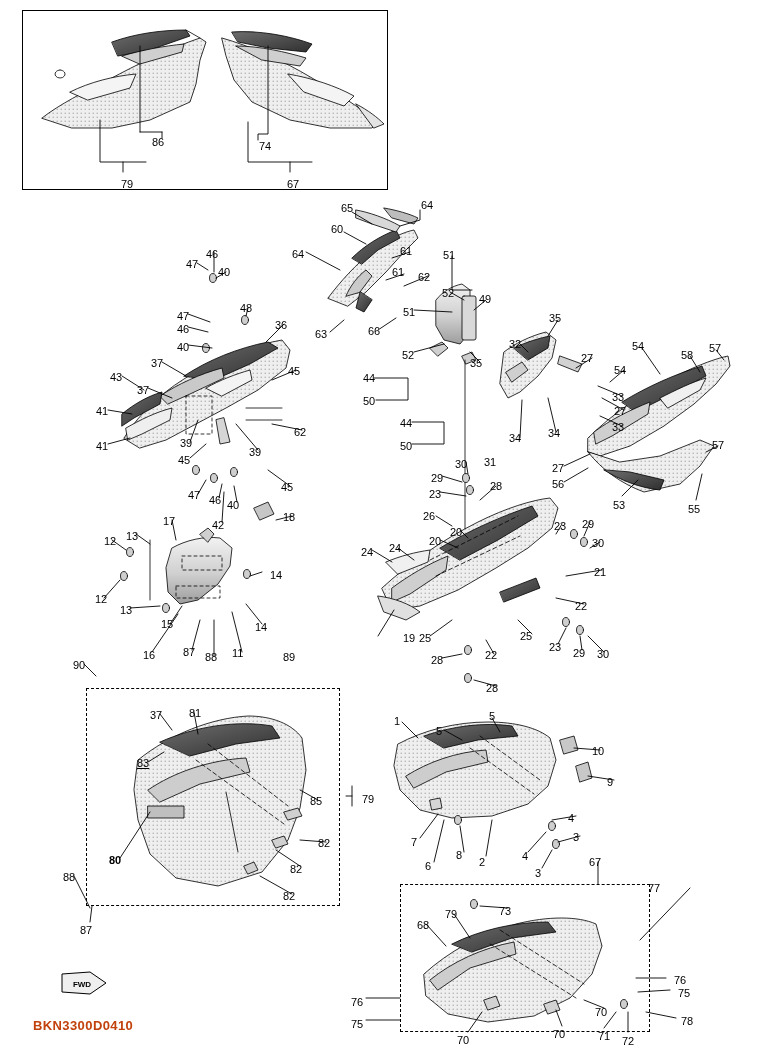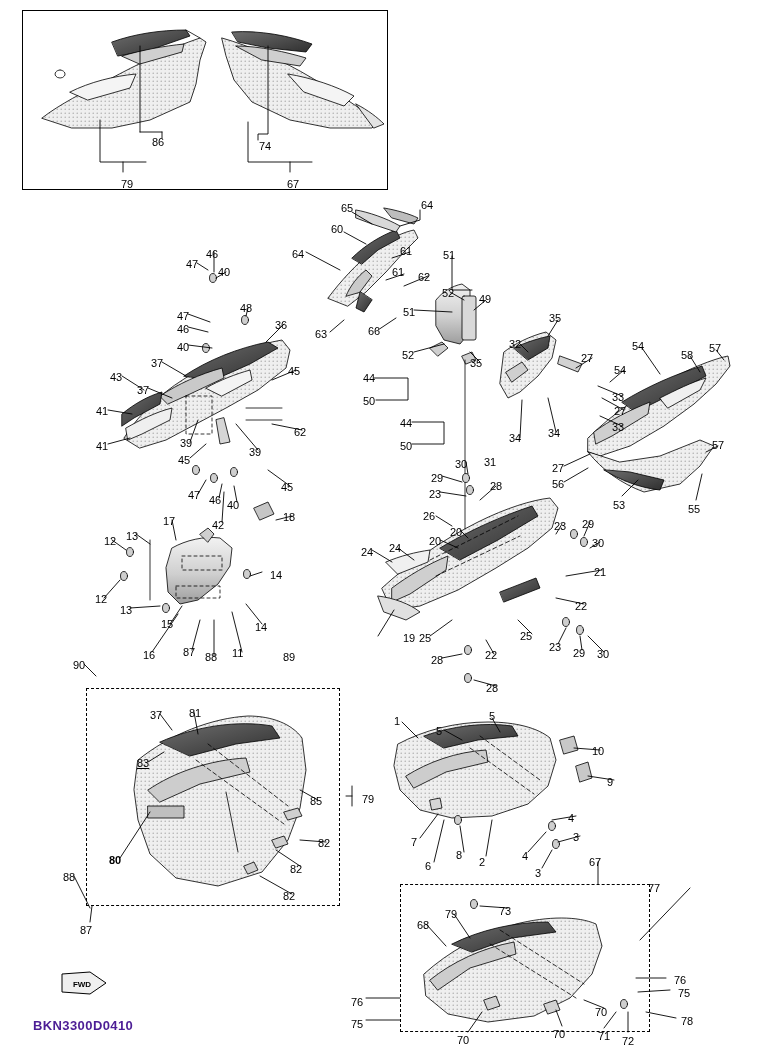--- a/index.html
+++ b/index.html
@@ -35,21 +35,21 @@
     border: 1.5px dashed #000000;
     background: transparent;
   }
   .part-code {
     position: absolute;
     left: 22px;
     top: 1018px;
     font-size: 13px;
     font-weight: bold;
     letter-spacing: 0.4px;
-    color: #4c1d95;
+    color: #c2410c;
     padding-left: 11px;
   }
   .fwd-badge {
     position: absolute;
     left: 60px;
     top: 970px;
     width: 48px;
     height: 26px;
   }
   svg.art {

